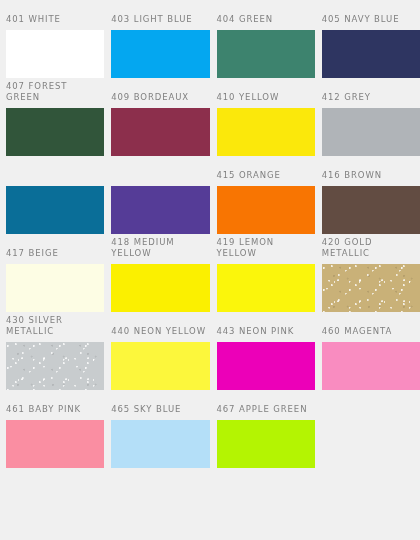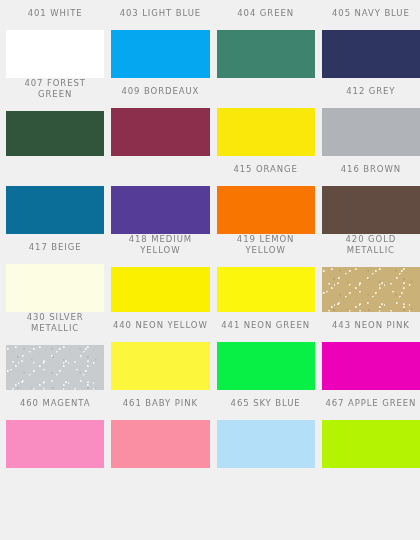--- a/index.html
+++ b/index.html
@@ -31,23 +31,23 @@
     justify-content: flex-end;
     height: 78px;
     box-sizing: border-box;
   }
 
   .swatch-label {
     font-size: 8.5px;
     line-height: 11px;
     letter-spacing: 0.9px;
     color: #808080;
-    text-align: center;
+    text-align: left;
     text-transform: uppercase;
-    padding-bottom: 11px;
+    padding-bottom: 5px;
     white-space: pre-line;
     font-family: "DejaVu Sans", "Liberation Sans", sans-serif;
   }
 
   .swatch-chip {
     height: 48px;
     width: 100%;
     position: relative;
     overflow: hidden;
   }
@@ -99,20 +99,21 @@
     <div class="swatch-cell">
       <div class="swatch-label">407 FOREST
 GREEN</div>
       <div class="swatch-chip" style="background-color: rgb(49, 85, 58);"></div>
     </div>
     <div class="swatch-cell">
       <div class="swatch-label">409 BORDEAUX</div>
       <div class="swatch-chip" style="background-color: rgb(140, 47, 76);"></div>
     </div>
     <div class="swatch-cell">
+      <div class="swatch-label">410 YELLOW</div>
       <div class="swatch-chip" style="background-color: rgb(251, 232, 11);"></div>
     </div>
     <div class="swatch-cell">
       <div class="swatch-label">412 GREY</div>
       <div class="swatch-chip" style="background-color: rgb(176, 180, 184);"></div>
     </div>
     <div class="swatch-cell">
       <div class="swatch-chip" style="background-color: rgb(10, 110, 152);"></div>
     </div>
     <div class="swatch-cell">
@@ -148,24 +149,20 @@
     <div class="swatch-cell">
       <div class="swatch-label">430 SILVER
 METALLIC</div>
       <div class="swatch-chip metallic" style="background-color: rgb(200, 204, 206);"></div>
     </div>
     <div class="swatch-cell">
       <div class="swatch-label">440 NEON YELLOW</div>
       <div class="swatch-chip" style="background-color: rgb(252, 247, 60);"></div>
     </div>
     <div class="swatch-cell">
-      <div class="swatch-label">441 NEON GREEN</div>
-      <div class="swatch-chip" style="background-color: rgb(8, 240, 70);"></div>
-    </div>
-    <div class="swatch-cell">
       <div class="swatch-label">443 NEON PINK</div>
       <div class="swatch-chip" style="background-color: rgb(236, 0, 184);"></div>
     </div>
     <div class="swatch-cell">
       <div class="swatch-label">460 MAGENTA</div>
       <div class="swatch-chip" style="background-color: rgb(249, 140, 192);"></div>
     </div>
     <div class="swatch-cell">
       <div class="swatch-label">461 BABY PINK</div>
       <div class="swatch-chip" style="background-color: rgb(250, 142, 162);"></div>

